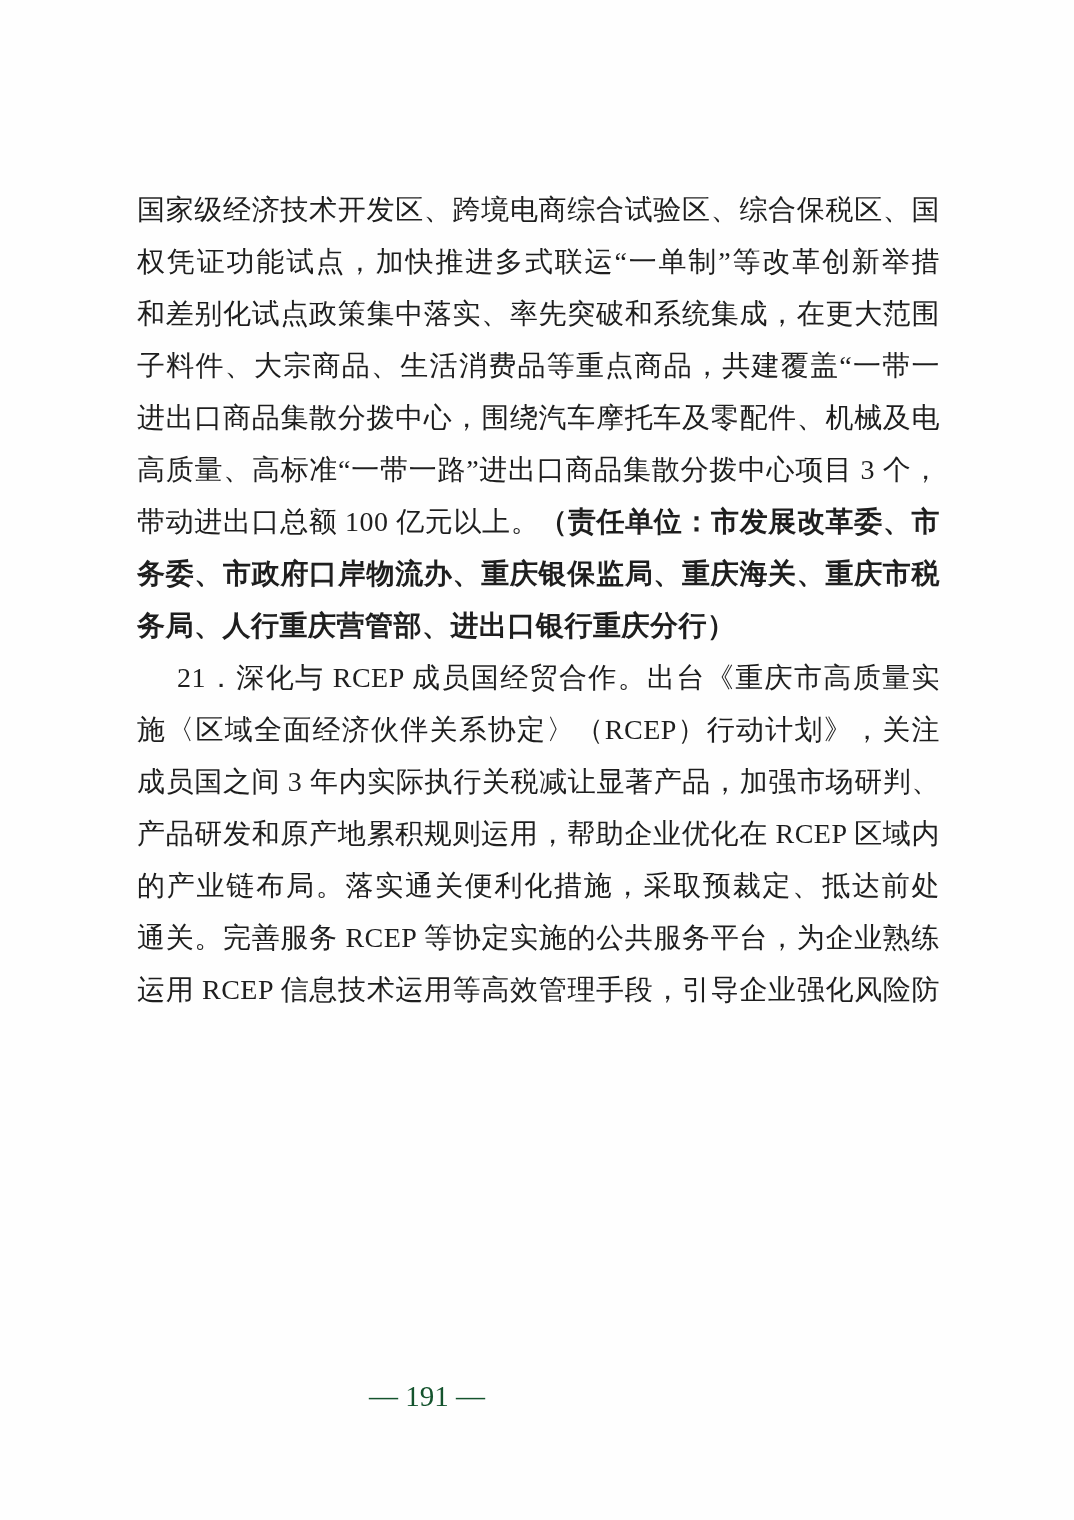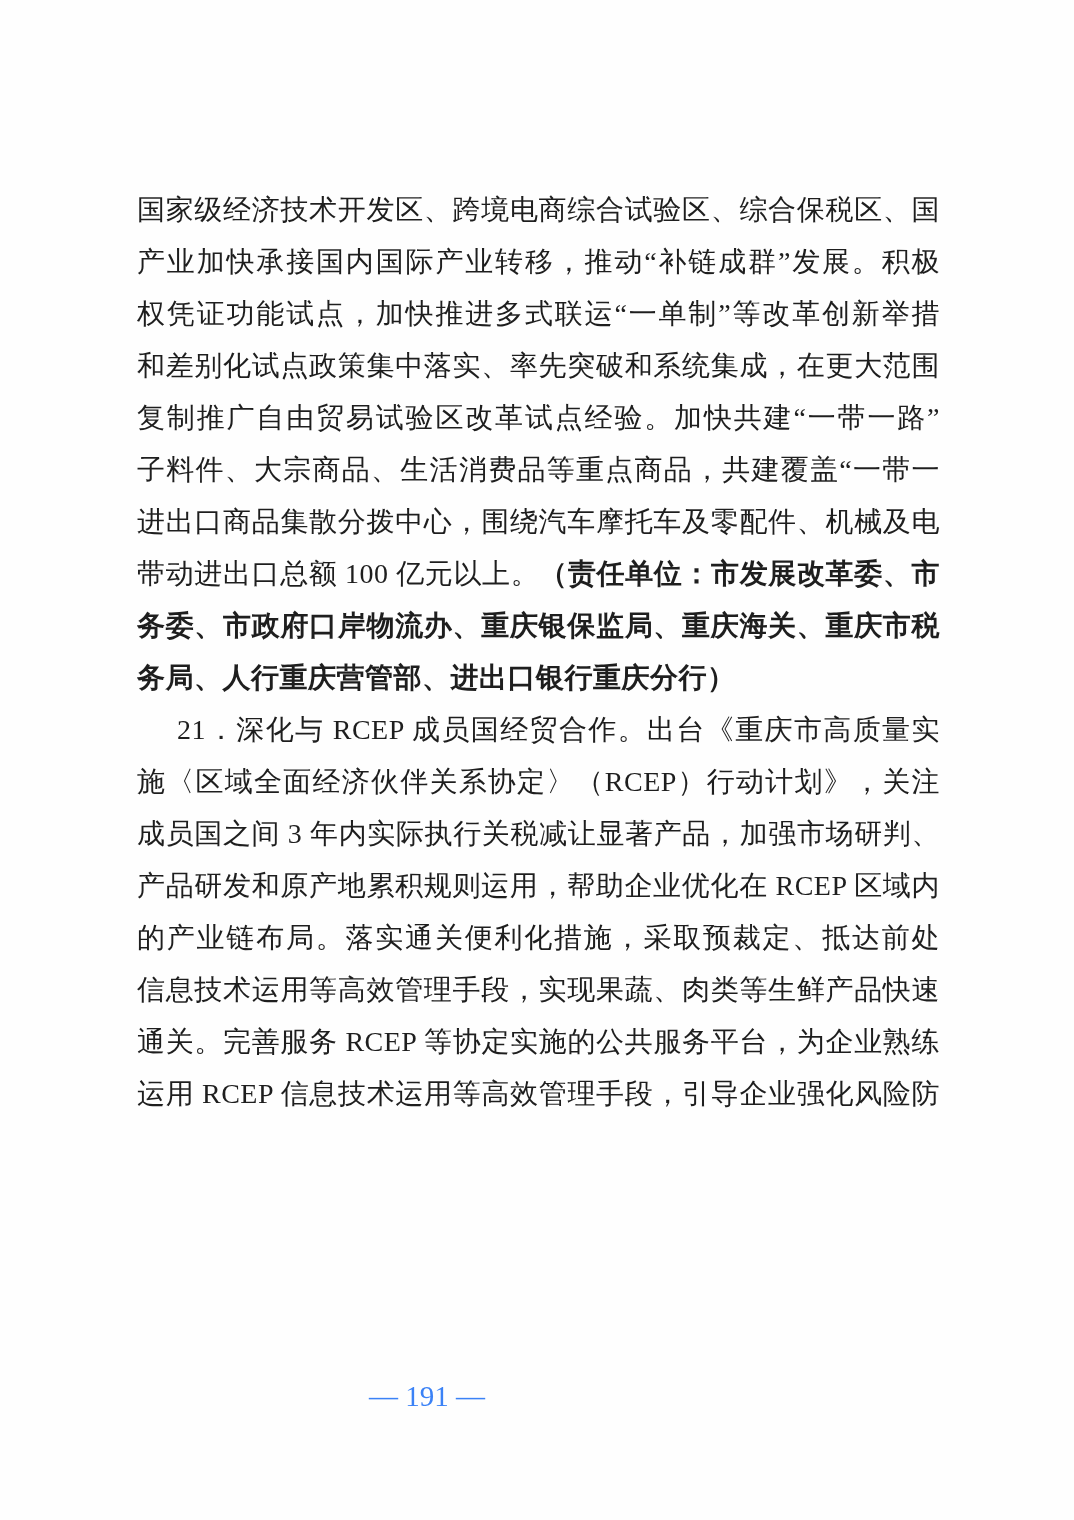--- a/index.html
+++ b/index.html
@@ -49,49 +49,47 @@
     font-weight: bold;
   }
   .footer {
     position: absolute;
     left: 0;
     top: 1372px;
     width: 854px;
     text-align: center;
     font-size: 29px;
     line-height: 48px;
-    color: #3b82f6;
+    color: #14532d;
   }
 </style>
 </head>
 <body>
 
 <div class="page">
 
   <div class="text-block">
 
     <div class="line">国家级经济技术开发区、跨境电商综合试验区、综合保税区、国</div>
-    <div class="line">产业加快承接国内国际产业转移，推动“补链成群”发展。积极</div>
     <div class="line">权凭证功能试点，加快推进多式联运“一单制”等改革创新举措</div>
     <div class="line">和差别化试点政策集中落实、率先突破和系统集成，在更大范围</div>
-    <div class="line">复制推广自由贸易试验区改革试点经验。加快共建“一带一路”</div>
     <div class="line">子料件、大宗商品、生活消费品等重点商品，共建覆盖“一带一</div>
     <div class="line">进出口商品集散分拨中心，围绕汽车摩托车及零配件、机械及电</div>
+    <div class="line">高质量、高标准“一带一路”进出口商品集散分拨中心项目 3 个，</div>
 
     <div class="line"><span>带动进出口总额 100 亿元以上。</span><span class="bold">（责任单位：市发展改革委、市商</span></div>
 
     <div class="line bold">务委、市政府口岸物流办、重庆银保监局、重庆海关、重庆市税</div>
     <div class="line bold flush-left">务局、人行重庆营管部、进出口银行重庆分行）</div>
 
     <div class="line indent-first">21．深化与 RCEP 成员国经贸合作。出台《重庆市高质量实</div>
     <div class="line">施〈区域全面经济伙伴关系协定〉（RCEP）行动计划》，关注 RCEP</div>
     <div class="line">成员国之间 3 年内实际执行关税减让显著产品，加强市场研判、</div>
     <div class="line">产品研发和原产地累积规则运用，帮助企业优化在 RCEP 区域内</div>
     <div class="line">的产业链布局。落实通关便利化措施，采取预裁定、抵达前处理、</div>
-    <div class="line">信息技术运用等高效管理手段，实现果蔬、肉类等生鲜产品快速</div>
     <div class="line">通关。完善服务 RCEP 等协定实施的公共服务平台，为企业熟练</div>
     <div class="line">运用 RCEP 信息技术运用等高效管理手段，引导企业强化风险防</div>
 
   </div>
 
   <div class="footer">— 191 —</div>
 
 </div>
 
 </body></html>

